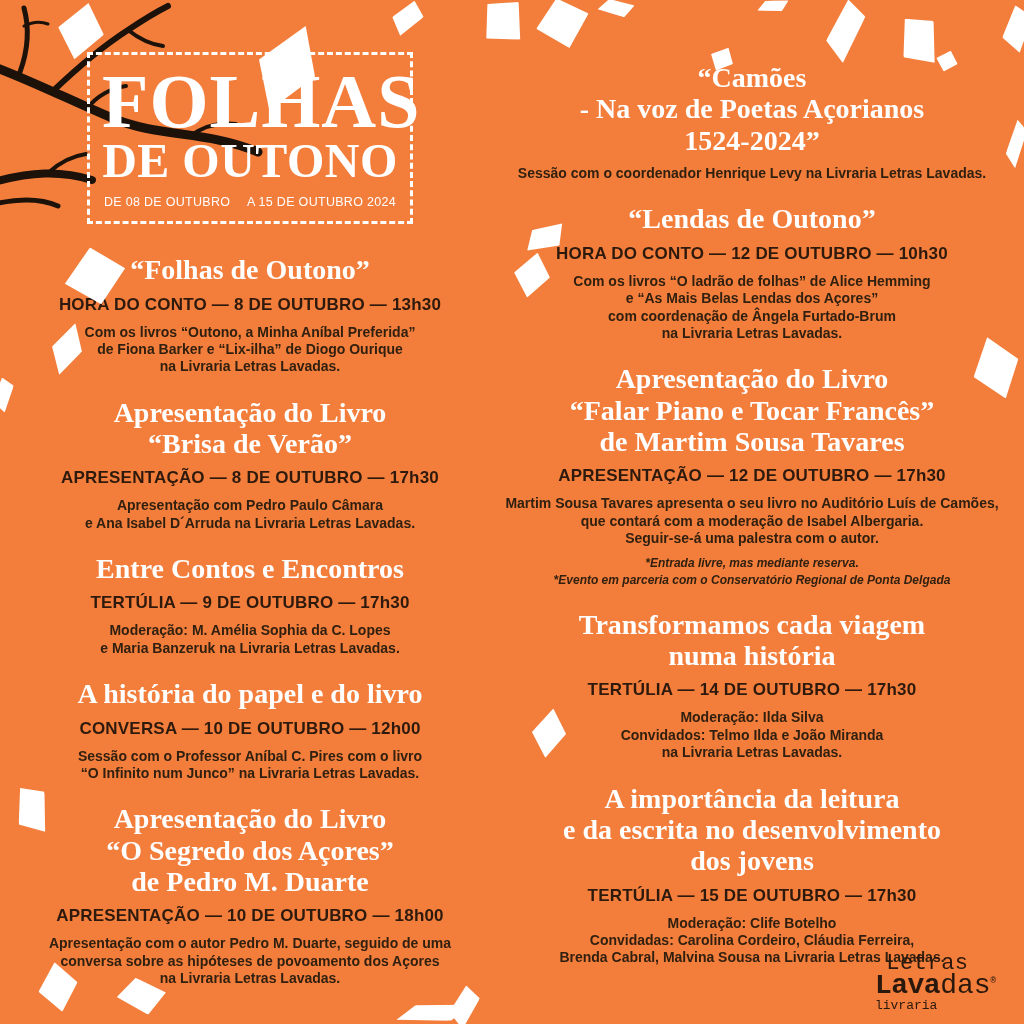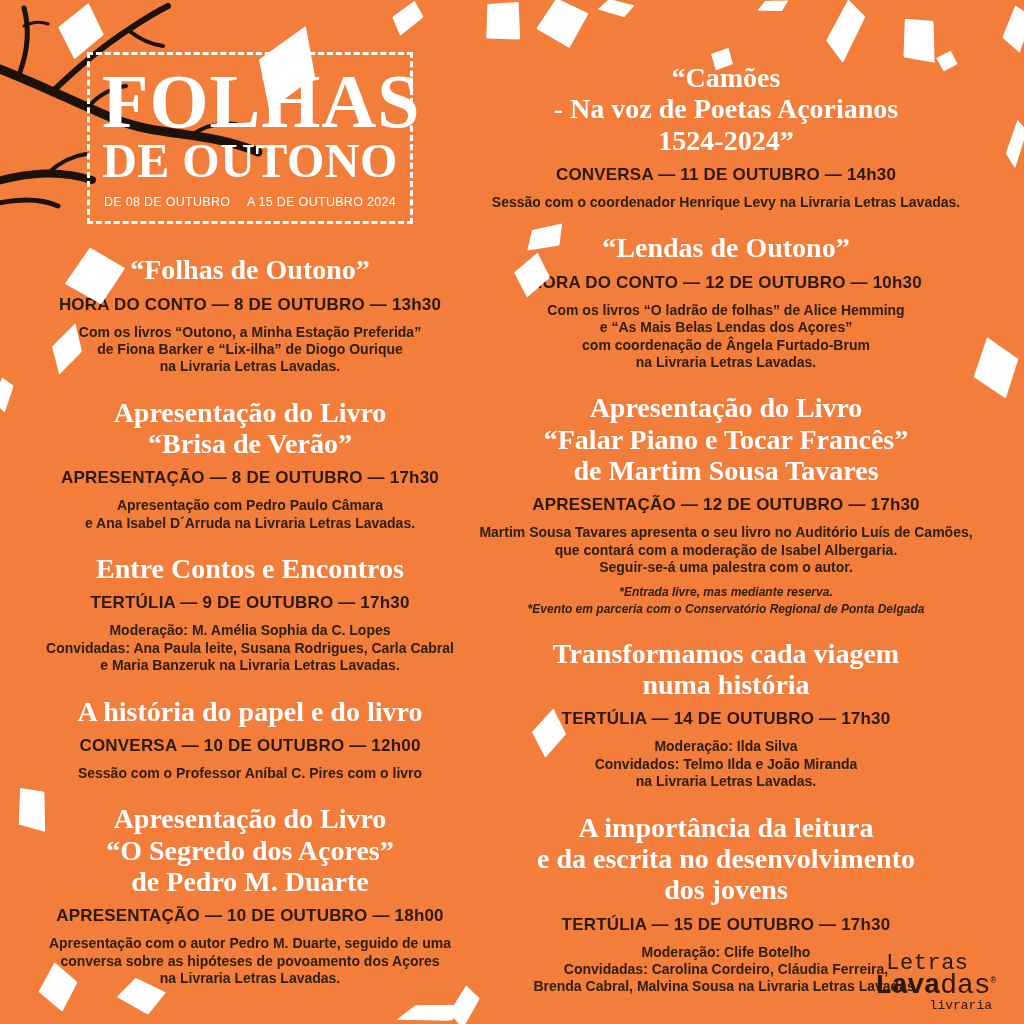--- a/index.html
+++ b/index.html
@@ -17,21 +17,21 @@
   .confetti{position:absolute;background:#FFFFFF;}
   .shape-r{clip-path:polygon(28% 0, 100% 18%, 76% 100%, 0 74%);}
   .shape-d{clip-path:polygon(50% 0, 100% 46%, 52% 100%, 0 54%);}
 
   
   .branch-svg{position:absolute;left:0;top:0;pointer-events:none;}
 
   
   .col{position:absolute;text-align:center;}
   .col-left{left:26px;top:0;width:448px;}
-  .col-right{left:466px;top:62px;width:520px;}
+  .col-right{left:492px;top:62px;width:520px;}
 
   
   .logo-box{
     width:296px;margin:52px auto 30px auto;
     border:3px dashed #FFFFFF;
     padding:10px 12px 12px 12px;
     color:#FFFFFF;
     font-family:"Liberation Serif","DejaVu Serif",serif;
   }
   .logo-title1{font-size:76px;line-height:0.95;font-weight:bold;letter-spacing:1px;}
@@ -70,21 +70,21 @@
   .ll-logo{
     position:absolute;right:28px;bottom:12px;
     color:#2A180C;
     font-family:Liberation Mono, monospace;
     text-align:center;line-height:1;
   }
   .ll-line1{font-size:22px;letter-spacing:0.5px;transform:translateX(-8px);}
   .ll-line2{font-size:28px;margin-top:-3px;}
   .ll-bold{font-weight:bold;letter-spacing:-0.5px;}
   .ll-reg{font-size:9px;vertical-align:super;}
-  .ll-line3{font-size:13px;text-align:right;margin-top:-1px;padding-right:4px;}
+  .ll-line3{font-size:13px;text-align:left;margin-top:-1px;padding-right:4px;}
 </style>
 </head>
 <body>
 
 <div class="poster">
 
   <svg class="branch-svg" width="270" height="225" viewBox="0 0 270 225" fill="none" stroke="#1C120A" stroke-linecap="round">
     <path d="M-8 66 C 30 80, 70 100, 112 118 C 160 138, 205 130, 258 152" stroke-width="9"></path>
     <path d="M52 92 C 75 70, 100 48, 128 30 C 140 22, 152 14, 168 6" stroke-width="6"></path>
     <path d="M128 30 C 138 38, 148 44, 163 46" stroke-width="4"></path>
@@ -106,21 +106,21 @@
         <span>A 15 DE OUTUBRO 2024</span>
       </div>
     </header>
     <div id="events-left">
         <section class="event">
           <h2 class="event-title">
             <span class="line">“Folhas de Outono”</span>
           </h2>
           <div class="event-meta">HORA DO CONTO — 8 DE OUTUBRO — 13h30</div>
           <div class="event-desc">
-            <span class="line">Com os livros “Outono, a Minha Estação Preferida”</span>
+            <span class="line">Com os livros “Outono, a Minha Aníbal Preferida”</span>
             <span class="line">de Fiona Barker e “Lix-ilha” de Diogo Ourique</span>
             <span class="line">na Livraria Letras Lavadas.</span>
           </div>
         </section>
         <section class="event">
           <h2 class="event-title">
             <span class="line">Apresentação do Livro</span>
             <span class="line">“Brisa de Verão”</span>
           </h2>
           <div class="event-meta">APRESENTAÇÃO — 8 DE OUTUBRO — 17h30</div>
@@ -129,31 +129,31 @@
             <span class="line">e Ana Isabel D´Arruda na Livraria Letras Lavadas.</span>
           </div>
         </section>
         <section class="event">
           <h2 class="event-title">
             <span class="line">Entre Contos e Encontros</span>
           </h2>
           <div class="event-meta">TERTÚLIA — 9 DE OUTUBRO — 17h30</div>
           <div class="event-desc">
             <span class="line">Moderação: M. Amélia Sophia da C. Lopes</span>
-            <span class="line">Convidadas: Ana Paula leite, Susana Rodrigues, Carla Cabral</span>
             <span class="line">e Maria Banzeruk na Livraria Letras Lavadas.</span>
           </div>
         </section>
         <section class="event">
           <h2 class="event-title">
             <span class="line">A história do papel e do livro</span>
           </h2>
           <div class="event-meta">CONVERSA — 10 DE OUTUBRO — 12h00</div>
           <div class="event-desc">
             <span class="line">Sessão com o Professor Aníbal C. Pires com o livro</span>
+            <span class="line">“O Infinito num Junco” na Livraria Letras Lavadas.</span>
           </div>
         </section>
         <section class="event">
           <h2 class="event-title">
             <span class="line">Apresentação do Livro</span>
             <span class="line">“O Segredo dos Açores”</span>
             <span class="line">de Pedro M. Duarte</span>
           </h2>
           <div class="event-meta">APRESENTAÇÃO — 10 DE OUTUBRO — 18h00</div>
           <div class="event-desc">
@@ -166,21 +166,20 @@
   </div>
 
   <div class="col col-right">
     <div id="events-right">
         <section class="event">
           <h2 class="event-title">
             <span class="line">“Camões</span>
             <span class="line">- Na voz de Poetas Açorianos</span>
             <span class="line">1524-2024”</span>
           </h2>
-          <div class="event-meta">CONVERSA — 11 DE OUTUBRO — 14h30</div>
           <div class="event-desc">
             <span class="line">Sessão com o coordenador Henrique Levy na Livraria Letras Lavadas.</span>
           </div>
         </section>
         <section class="event">
           <h2 class="event-title">
             <span class="line">“Lendas de Outono”</span>
           </h2>
           <div class="event-meta">HORA DO CONTO — 12 DE OUTUBRO — 10h30</div>
           <div class="event-desc">

